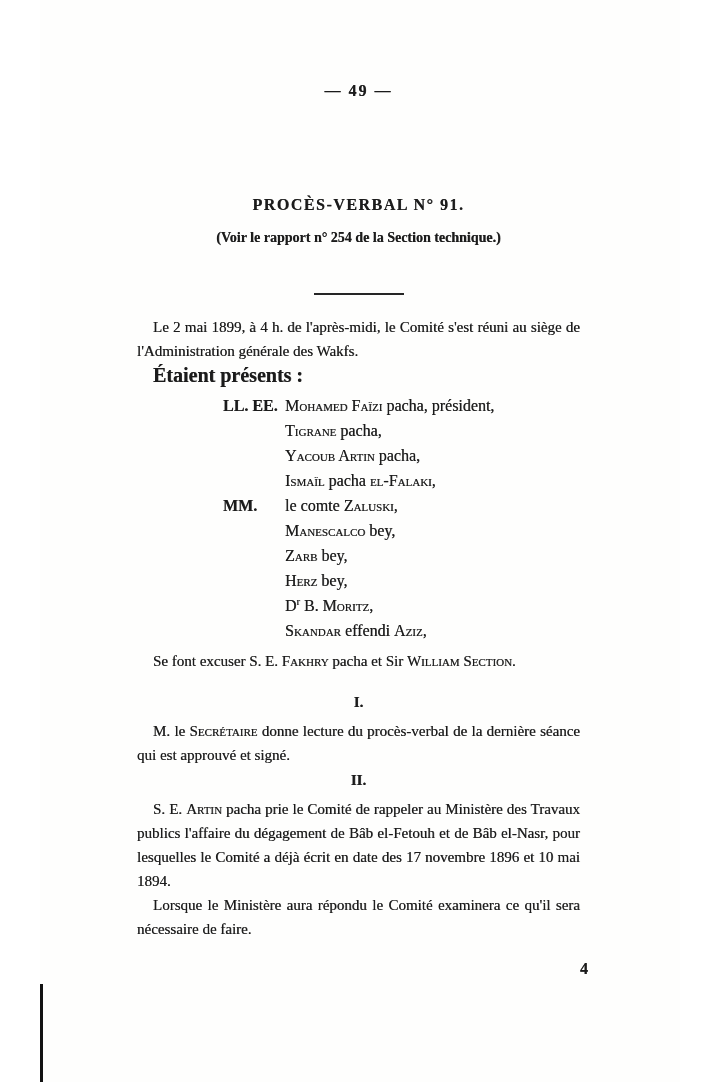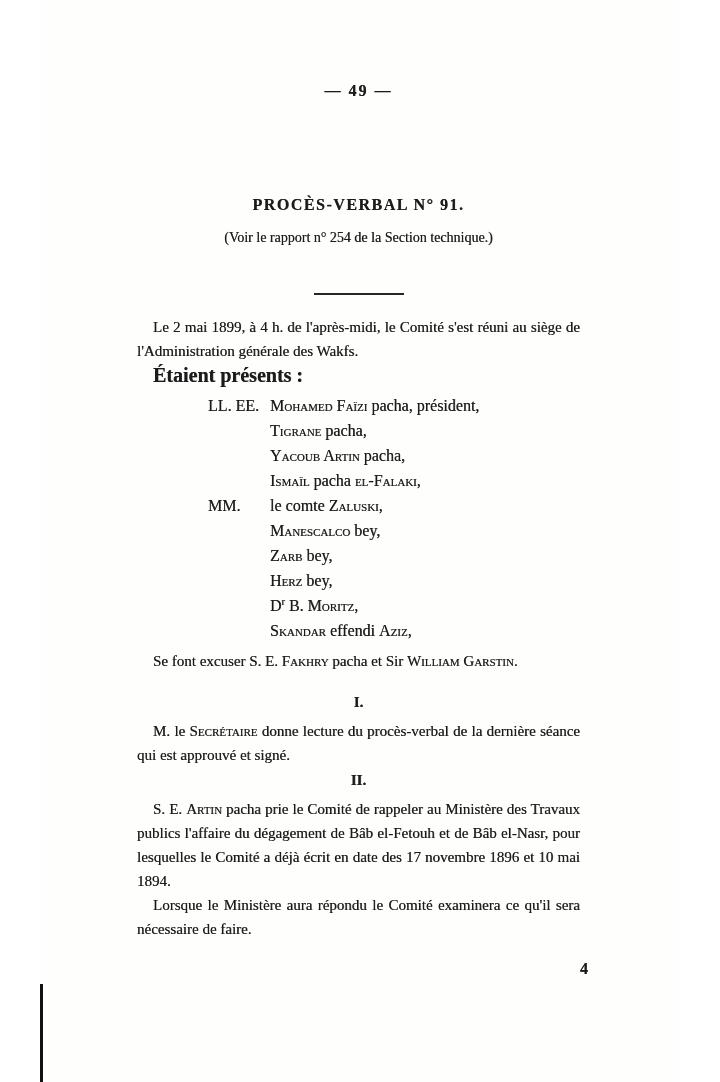--- a/index.html
+++ b/index.html
@@ -32,21 +32,21 @@
     text-align: center;
     font-size: 16px;
     font-weight: bold;
     letter-spacing: 1.5px;
     line-height: 26px;
   }
   .doc-subtitle {
     margin-top: 10px;
     text-align: center;
     font-size: 14px;
-    font-weight: normal;
+    font-weight: bold;
     line-height: 19px;
   }
   .rule {
     margin: 46px auto 0 auto;
     width: 90px;
     border-top: 2px solid #262626;
   }
   .para {
     margin: 0;
     font-size: 15px;
@@ -65,21 +65,22 @@
   .attendees { margin-top: 6px; }
   .attendee-row {
     font-size: 16px;
     line-height: 25px;
     padding-left: 71px;
     white-space: nowrap;
   }
   .attendee-label {
     display: inline-block;
     width: 62px;
-    font-weight: normal;
+    font-weight: bold;
+    margin-left: 15px;
   }
   .excused { margin-top: 6px; }
   .section-heading {
     margin: 18px 0 0 0;
     text-align: center;
     font-size: 15px;
     font-weight: bold;
     line-height: 22px;
   }
   .section-heading.second { margin-top: 2px; }
@@ -129,21 +130,21 @@
       <div class="attendee-row"><span class="attendee-label"></span><span class="attendee-text"><span class="sc">Yacoub Artin</span><span> pacha,</span></span></div>
       <div class="attendee-row"><span class="attendee-label"></span><span class="attendee-text"><span class="sc">Ismaïl</span><span> pacha </span><span class="sc">el-Falaki</span><span>,</span></span></div>
       <div class="attendee-row"><span class="attendee-label">MM.</span><span class="attendee-text"><span>le comte </span><span class="sc">Zaluski</span><span>,</span></span></div>
       <div class="attendee-row"><span class="attendee-label"></span><span class="attendee-text"><span class="sc">Manescalco</span><span> bey,</span></span></div>
       <div class="attendee-row"><span class="attendee-label"></span><span class="attendee-text"><span class="sc">Zarb</span><span> bey,</span></span></div>
       <div class="attendee-row"><span class="attendee-label"></span><span class="attendee-text"><span class="sc">Herz</span><span> bey,</span></span></div>
       <div class="attendee-row"><span class="attendee-label"></span><span class="attendee-text"><span>D</span><span class="sup">r</span><span> B. </span><span class="sc">Moritz</span><span>,</span></span></div>
       <div class="attendee-row"><span class="attendee-label"></span><span class="attendee-text"><span class="sc">Skandar</span><span> effendi </span><span class="sc">Aziz</span><span>,</span></span></div>
     </div>
 
-  <p class="para indent excused"><span>Se font excuser S. E. </span><span class="sc">Fakhry</span><span> pacha et Sir </span><span class="sc">William Garstin</span><span>.</span></p>
+  <p class="para indent excused"><span>Se font excuser S. E. </span><span class="sc">Fakhry</span><span> pacha et Sir </span><span class="sc">William Section</span><span>.</span></p>
 
   <div class="section-heading">I.</div>
 
   <p class="para indent section-para"><span>M. le </span><span class="sc">Secrétaire</span><span> donne lecture du procès-verbal de la dernière séance qui est approuvé et signé.</span></p>
 
   <div class="section-heading second">II.</div>
 
   <p class="para indent section-para"><span>S. E. </span><span class="sc">Artin</span><span> pacha prie le Comité de rappeler au Ministère des Travaux publics l'affaire du dégagement de Bâb el-Fetouh et de Bâb el-Nasr, pour lesquelles le Comité a déjà écrit en date des 17 novembre 1896 et 10 mai 1894.</span></p>
 
   <p class="para indent"><span>Lorsque le Ministère aura répondu le Comité examinera ce qu'il sera nécessaire de faire.</span></p>

